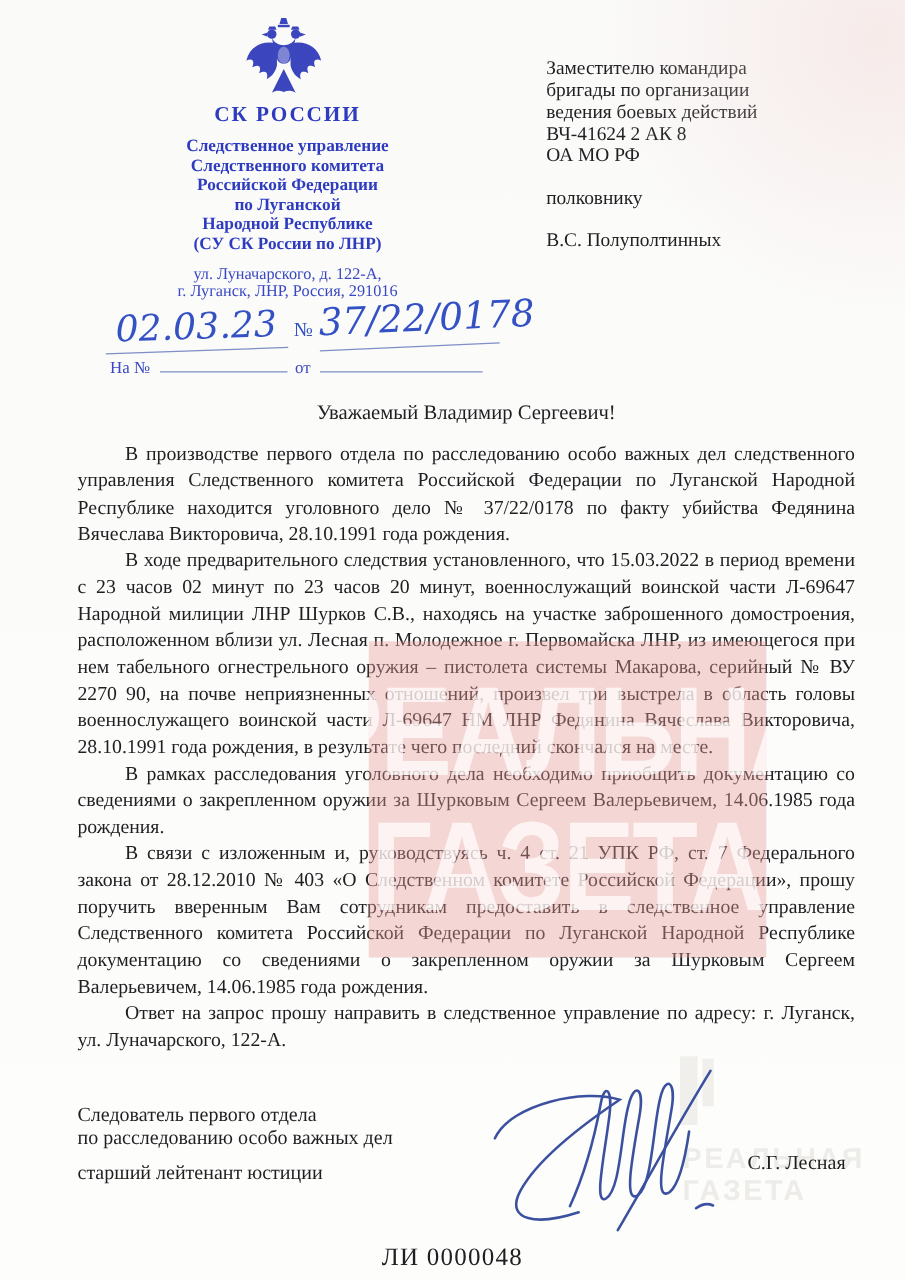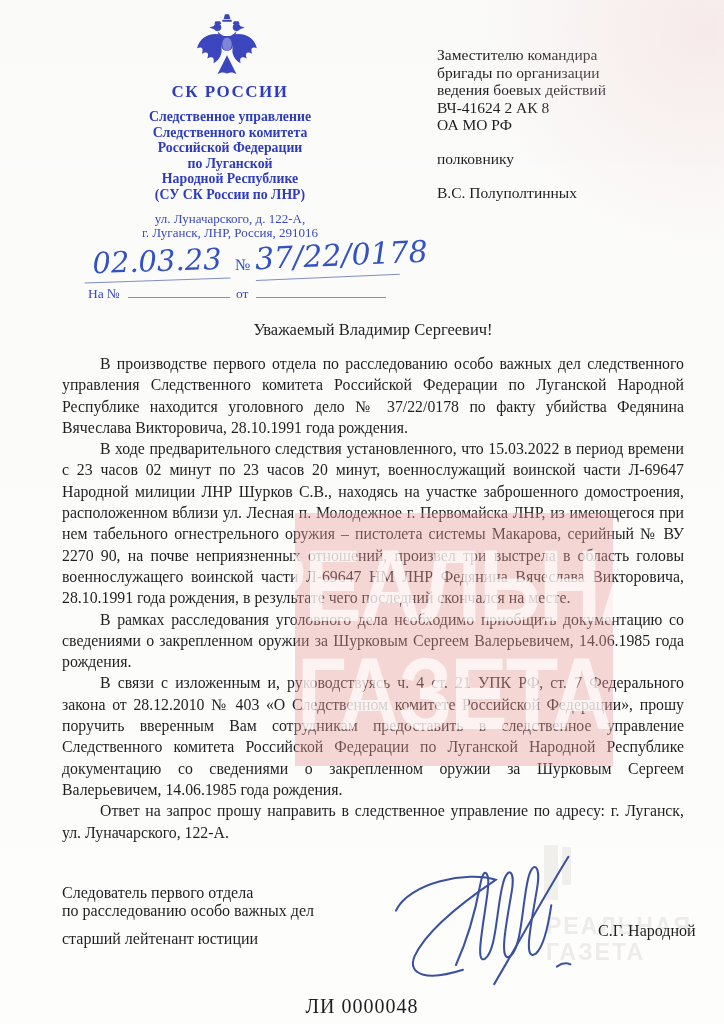--- a/index.html
+++ b/index.html
@@ -153,21 +153,21 @@
   <div class="sig-rank">старший лейтенант юстиции</div>
 
   <svg class="sig-scribble" viewBox="0 0 240 170" aria-hidden="true">
     <g fill="none" stroke="#2b4398" stroke-width="2.4" stroke-linecap="round" opacity="0.92">
       <path d="M10 62 C26 30 96 18 128 30 C96 50 46 84 30 116 C20 138 44 146 86 134"></path>
       <path d="M78 128 C96 92 106 52 110 34 C114 14 122 18 118 44 C112 82 100 128 112 122 C126 114 128 62 136 36 C142 14 152 18 146 46 C138 84 128 128 142 120 C156 110 158 58 166 30 C172 8 182 14 176 42 C168 82 156 128 172 118 C182 110 188 84 192 62"></path>
       <path d="M214 6 C186 48 150 108 122 152"></path>
       <path d="M196 134 C202 130 208 130 212 132"></path>
     </g>
   </svg>
-  <div class="sig-name">С.Г. Народной</div>
+  <div class="sig-name">С.Г. Лесная</div>
 
   <div class="wm-center">
     <span>РЕАЛЬНА</span>
     <span>ГАЗЕТА</span>
   </div>
 
   <div class="footer-num">ЛИ 0000048</div>
 
 </div>
 

